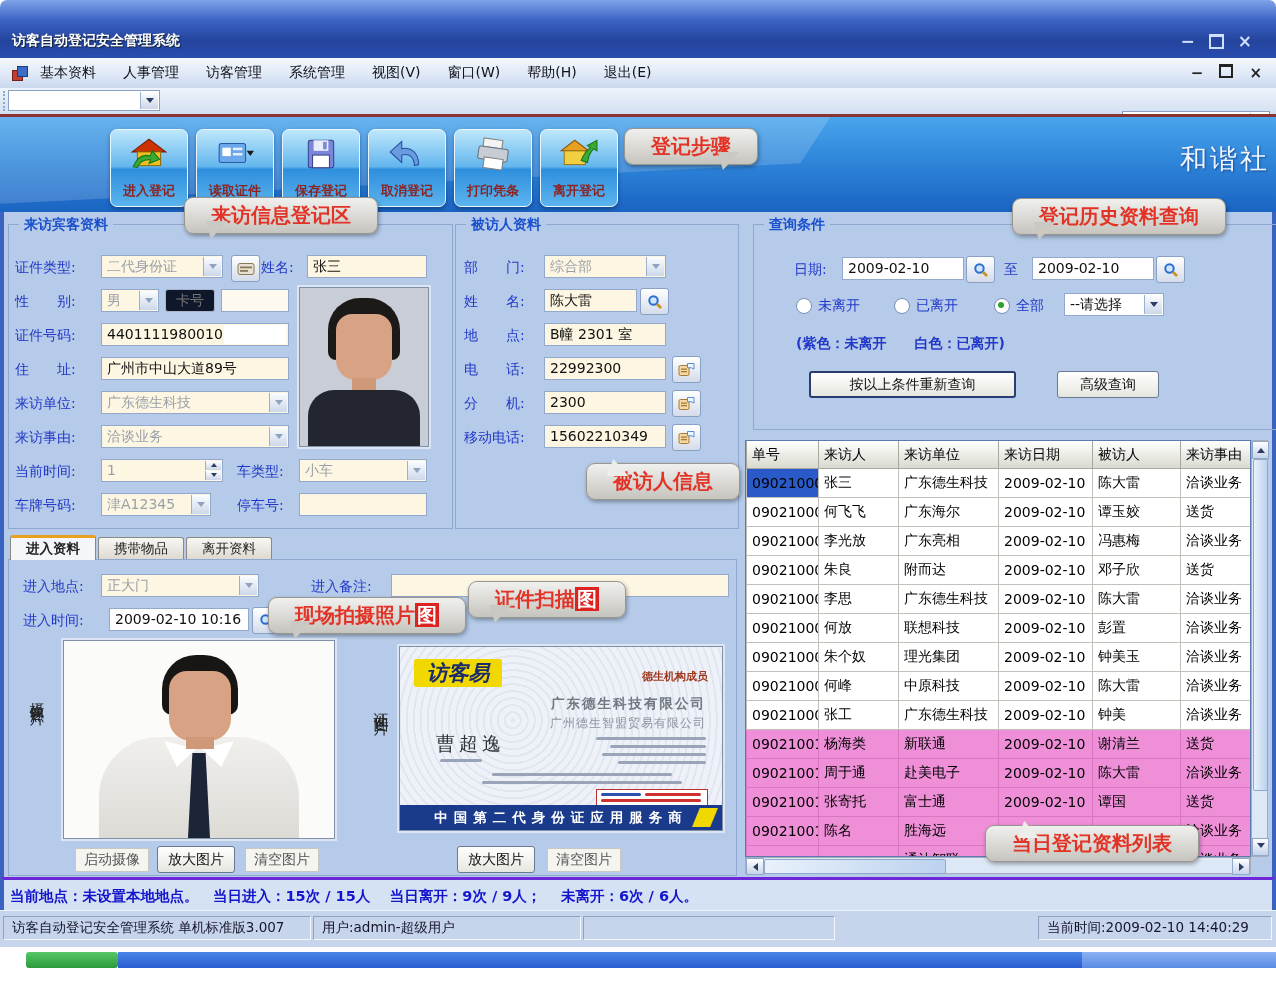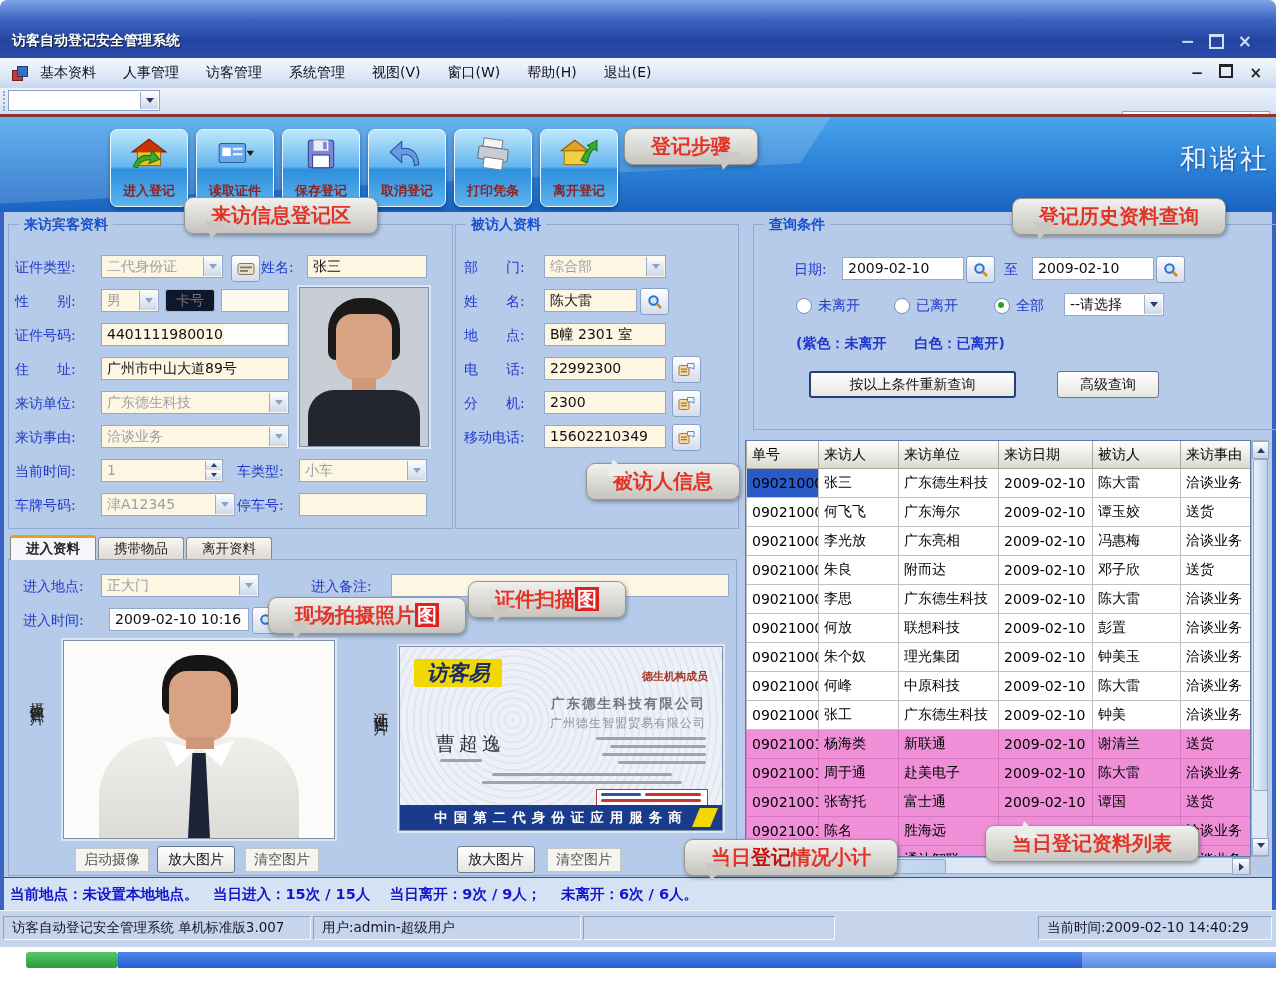--- a/index.html
+++ b/index.html
@@ -89,21 +89,21 @@
     background-image:repeating-radial-gradient(circle at 35% 40%, rgba(110,130,175,.10) 0 2px, transparent 2px 7px);}
   .bar{position:absolute;background:#9aa4b8;height:4px;border-radius:2px;}
   
   .callout{position:absolute;z-index:60;background:linear-gradient(#f0f0ee,#c6c4be);border:1px solid #98968e;border-radius:9px;
     box-shadow:1px 2px 4px rgba(0,0,0,.35);padding:4px 26px;font-size:20px;color:#e23326;font-weight:bold;white-space:nowrap;}
   .callout .hl{background:#dd2222;color:#fff;padding:0 2px;}
   .callout .bd{color:#c40f0f;}
   .tailD{position:absolute;bottom:-17px;left:16px;width:0;height:0;border:11px solid transparent;border-top:18px solid #cac8c2;transform:skewX(-18deg);}
   .tailU{position:absolute;top:-16px;left:16px;width:0;height:0;border:11px solid transparent;border-bottom:17px solid #eceeea;transform:skewX(14deg);}
   
-  .sumline{position:absolute;left:0;top:877px;width:1276px;height:33px;background:#d5e2f4;border-top:1px solid #6d28d9;
+  .sumline{position:absolute;left:0;top:877px;width:1276px;height:33px;background:#d5e2f4;border-top:3px solid #6d28d9;
     border-left:4px solid #3a62c0;border-right:4px solid #3a62c0;box-sizing:border-box;}
   .sumline .txt{position:absolute;left:6px;top:7px;color:#1414cc;font-size:14.5px;font-weight:bold;}
   .statusbar{position:absolute;left:0;top:910px;width:1276px;height:36px;background:#c6d5ec;border-top:1px solid #eef4fc;}
   .seg{position:absolute;top:5px;height:24px;border:1px solid;border-color:#8ea2c2 #f2f7fd #f2f7fd #8ea2c2;
     font-size:13.5px;color:#15152a;display:flex;align-items:center;padding:0 8px;box-sizing:border-box;white-space:nowrap;}
   .taskbar-green{position:absolute;left:26px;top:952px;width:92px;height:16px;background:linear-gradient(#57c868,#2a9a3c);border-radius:3px;}
   .taskbar-blue{position:absolute;left:118px;top:952px;width:1158px;height:16px;background:linear-gradient(#4a86e8,#2a5cd0);}
   .taskbar-light{position:absolute;left:1082px;top:952px;width:194px;height:16px;background:linear-gradient(#8ab2f4,#5a8ae4);}
 </style>
 </head>
@@ -275,21 +275,21 @@
         </span>
     </div>
     <span class="lbl" style="left:228px;top:238px;">车类型:</span>
     <div class="input dis cbo" style="left:290px;top:234px;width:128px;">
       <span>小车</span><span class="arr">
           <span class="tri-d"></span>
         </span>
     </div>
 
     <span class="lbl" style="left:6px;top:272px;">车牌号码:</span>
-    <div class="input dis cbo" style="left:92px;top:268px;width:134px;">
+    <div class="input dis cbo" style="left:92px;top:268px;width:110px;">
       <span>津A12345</span><span class="arr">
           <span class="tri-d"></span>
         </span>
     </div>
     <span class="lbl" style="left:228px;top:272px;">停车号:</span>
     <div class="input" style="left:290px;top:268px;width:128px;"></div>
 
     <div class="photobox" style="left:290px;top:62px;width:128px;height:158px;background:#c9ced6;">
       <div style="position:absolute;left:28px;top:10px;width:72px;height:62px;background:#1c1a18;border-radius:32px 32px 8px 8px;"></div>
       <div class="pix" style="position:absolute;left:36px;top:26px;width:56px;height:66px;background:#d8a284;border-radius:16px 16px 20px 20px;"></div>
@@ -659,20 +659,17 @@
   </div>
   <div class="callout" style="left:586px;top:463px;">
     <span>被访人信息</span><span class="tailU"></span>
   </div>
   <div class="callout" style="left:268px;top:597px;">
     <span>现场拍摄照片</span><span class="hl">图</span><span class="tailD"></span>
   </div>
   <div class="callout" style="left:468px;top:581px;">
     <span>证件扫描</span><span class="hl">图</span><span class="tailD"></span>
   </div>
-  <div class="callout" style="left:684px;top:839px;">
-    <span>当日</span><span class="bd">登记</span><span>情况小计</span><span class="tailD"></span>
-  </div>
   <div class="callout" style="left:985px;top:825px;">
     <span>当日登记资料列表</span><span class="tailU" style="left:28px;"></span>
   </div>
 
 </div>
 
 </body></html>

